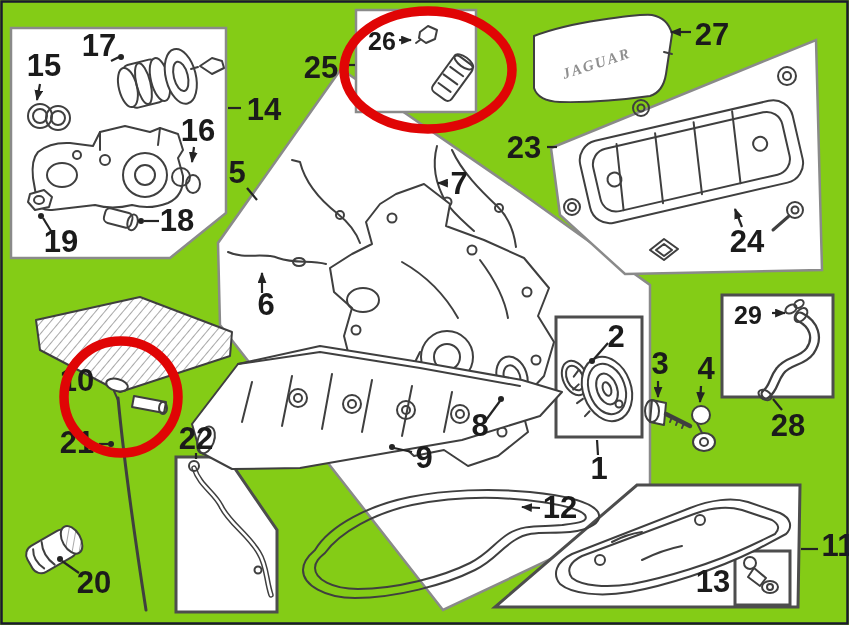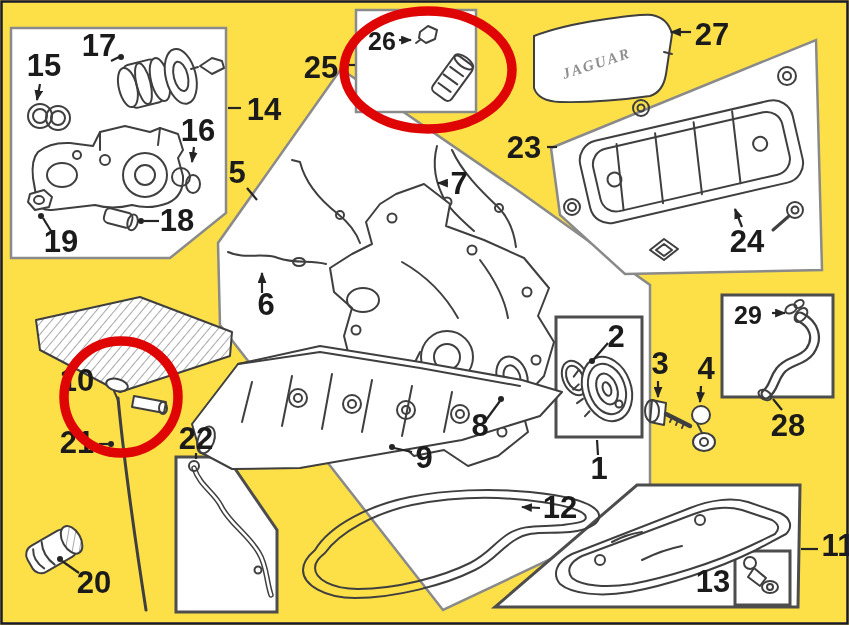--- a/index.html
+++ b/index.html
@@ -1,16 +1,16 @@
 <!DOCTYPE html>
 <html style="--hl: #e00505; --line: #3f3f3f; --boxl: #8a8a8a; --boxd: #4d4d4d; --label: #1b1b1b; --border: #1a1a2e;"><head>
 <meta charset="utf-8">
 <style>
   html,body{margin:0;padding:0;background:#ffffff;}
-  .stage{position:relative;width:849px;height:625px;background:#fde047;overflow:hidden;
+  .stage{position:relative;width:849px;height:625px;background:#84cc16;overflow:hidden;
          font-family:"Liberation Sans",sans-serif;text-align:right;}
   svg{display:block}
   svg text{font-family:"Liberation Sans",sans-serif;}
   .frame{fill:none;stroke:var(--border,#1a1a2e);stroke-width:2.5}
   .panel{fill:#ffffff;stroke:var(--boxl,#8a8a8a);stroke-width:2.5}
   .box-l{fill:#ffffff;stroke:var(--boxl,#8a8a8a);stroke-width:2.5}
   .box-d{fill:#ffffff;stroke:var(--boxd,#4d4d4d);stroke-width:3}
   .art path,.art rect,.art circle,.art ellipse,.art line,.art polyline,.art polygon{
       fill:none;stroke:var(--line,#3f3f3f);stroke-width:2;stroke-linejoin:round;stroke-linecap:round}
   .art .sf{fill:#ffffff}

